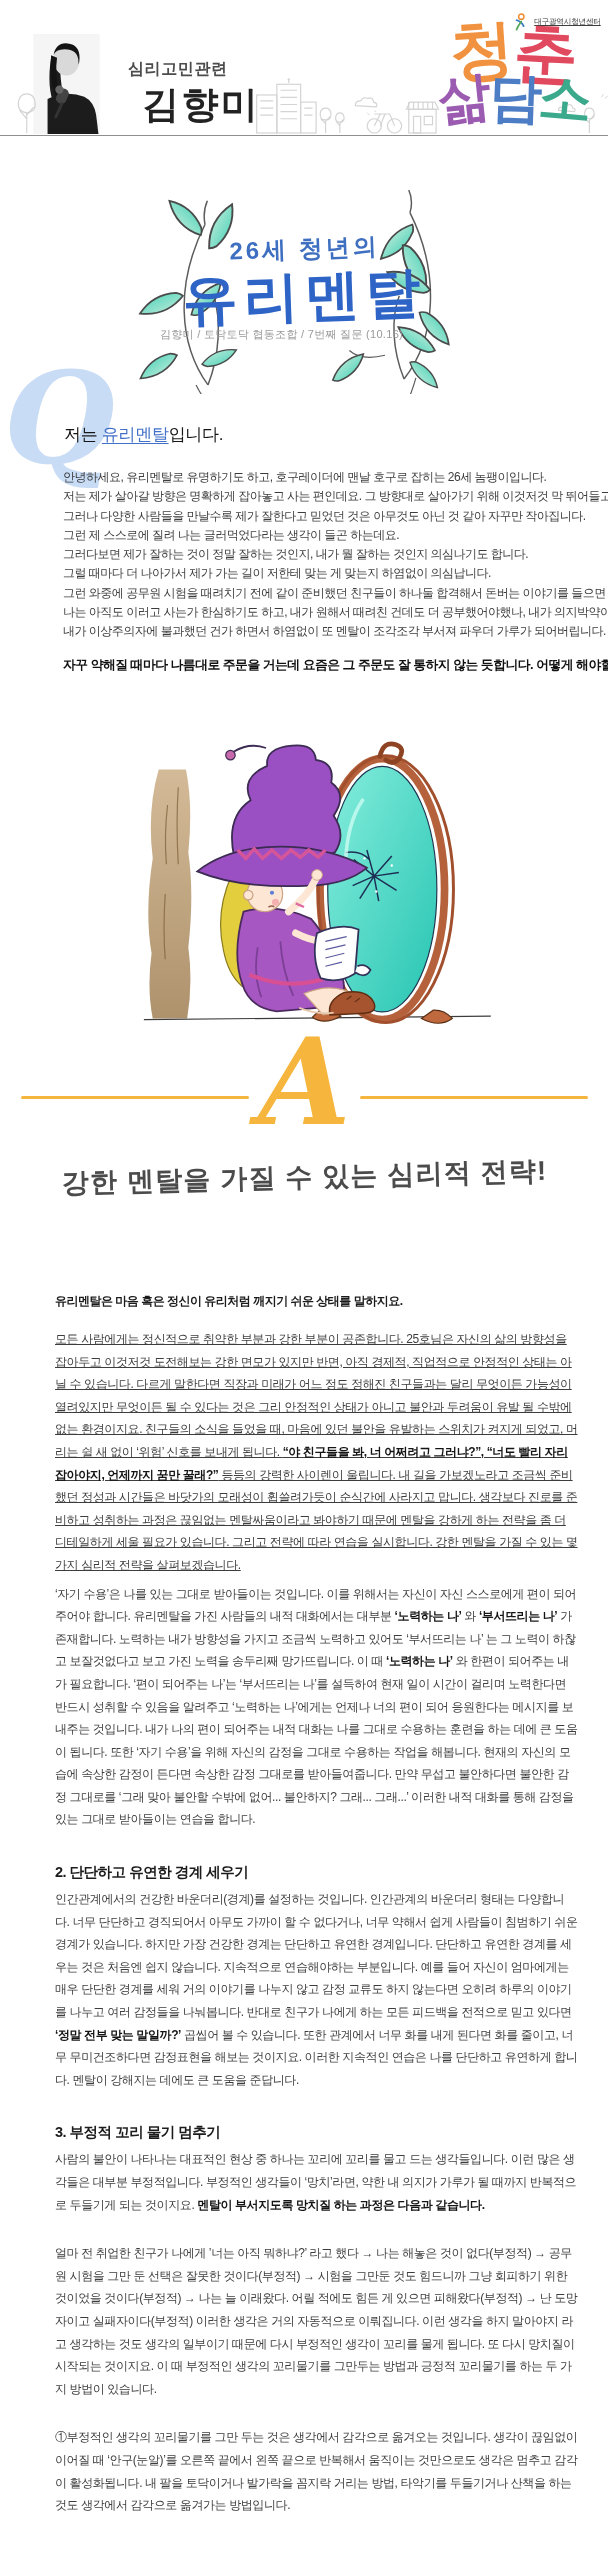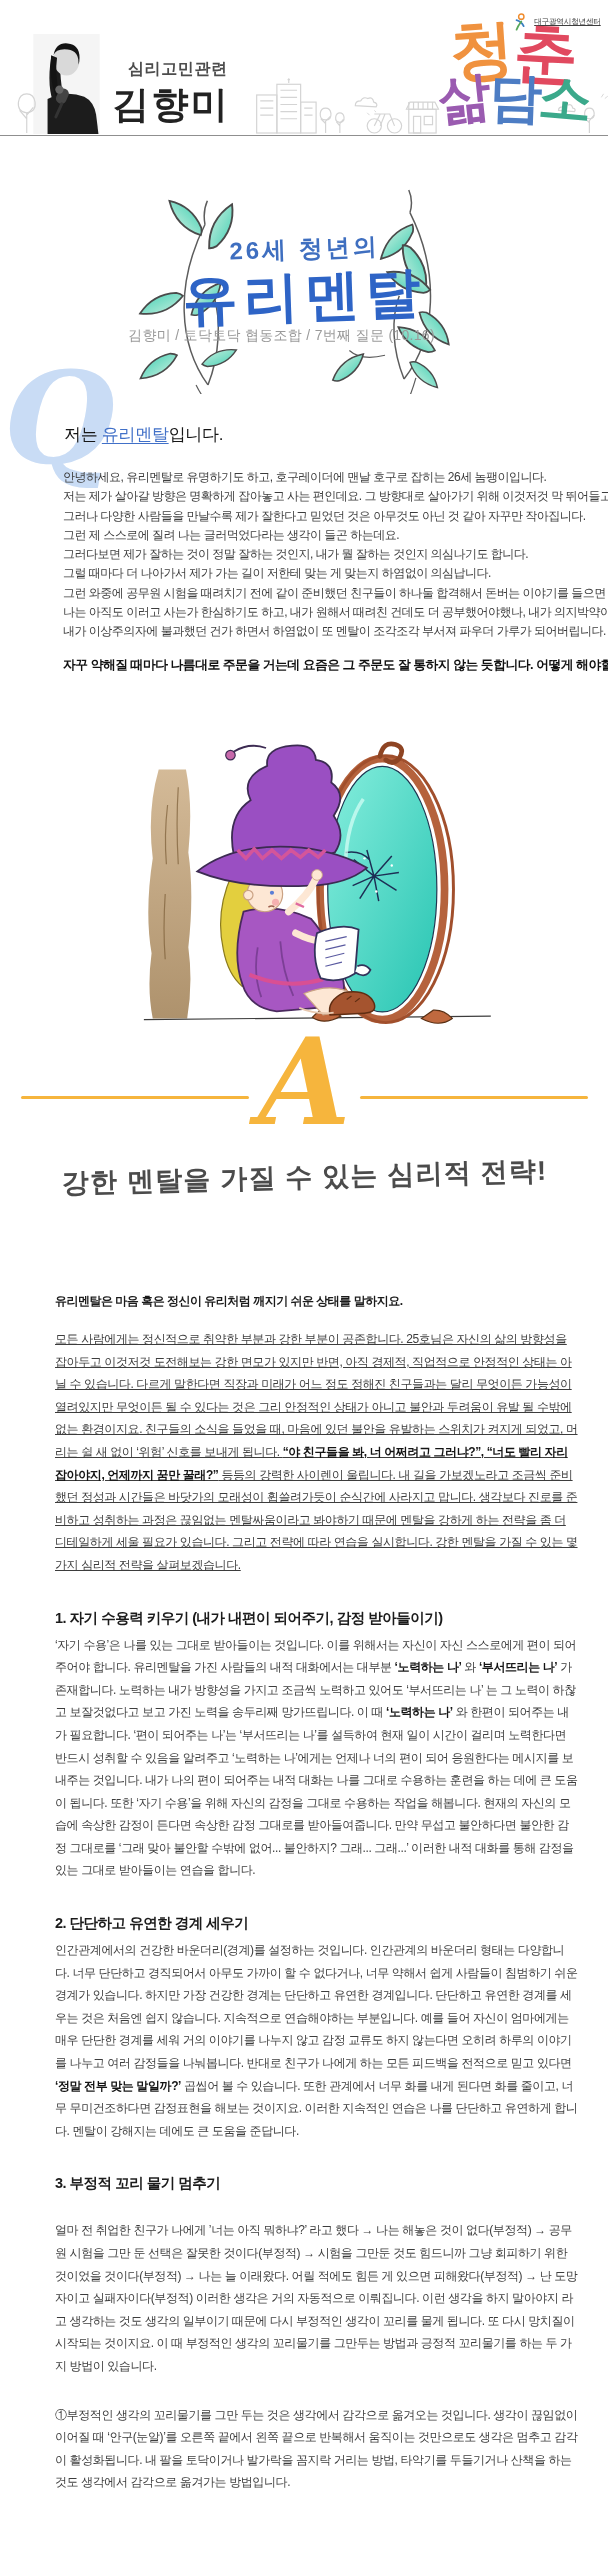--- a/index.html
+++ b/index.html
@@ -7,21 +7,21 @@
         font-family:"Liberation Sans",sans-serif;color:#3e3e3e;}
 
   
   .header{position:absolute;top:0;left:0;width:609px;height:135px;background:#fff;
           border-bottom:1.2px solid #8f8f8f;z-index:5;}
   .org-badge{position:absolute;top:13px;right:8.3px;display:flex;align-items:center;gap:6px;text-decoration:underline;}
   .org-badge .txt{font-size:7.7px;color:#3a3a3a;letter-spacing:-0.3px;}
   .photo{position:absolute;left:33px;top:34px;width:67px;height:100px;}
   .cat-label{position:absolute;left:128px;top:59px;font-size:16px;color:#4c4c4c;
              font-weight:600;letter-spacing:0.6px;}
-  .counselor{position:absolute;left:112px;top:80px;font-size:37px;color:#222;
+  .counselor{position:absolute;left:142px;top:80px;font-size:37px;color:#222;
              font-weight:800;letter-spacing:2.4px;}
   .skyline{position:absolute;left:0;top:71px;width:609px;height:64px;}
   .logo{position:absolute;right:6px;top:24px;width:178px;text-align:center;line-height:.82;z-index:6;}
   .logo .row1{font-size:64px;font-weight:800;}
   .logo .row2{font-size:53px;font-weight:800;letter-spacing:-2.4px;}
   .logo span{display:inline-block;}
   .lg-cheong{color:#F0923F;transform:rotate(-4deg);}
   .lg-chun{color:#E1495F;transform:rotate(3deg) translateY(3.6px);}
   .lg-salm{color:#9A5BB0;transform:rotate(-6deg);}
   .lg-dam{color:#4D7DC4;transform:rotate(2deg);}
@@ -29,21 +29,21 @@
 
   
   .wreath{position:absolute;left:0;top:159px;width:609px;height:235px;}
   .title-top{position:absolute;left:0;top:233px;width:609px;text-align:center;
              font-size:24px;font-weight:700;color:#3f6fc0;letter-spacing:3px;
              transform:rotate(-2deg);}
   .title-main{position:absolute;left:0;top:260px;width:609px;text-align:center;
               font-size:55px;font-weight:800;color:#2e64c6;letter-spacing:6px;
               transform:rotate(-2deg);}
   .byline{position:absolute;left:0;top:327px;width:563px;text-align:center;
-          font-size:14px;color:#9a9a9a;letter-spacing:0.3px;}
+          font-size:11px;color:#9a9a9a;letter-spacing:0.3px;}
 
   
   .q-letter{position:absolute;left:3.6px;top:354px;font-family:"DejaVu Serif",serif;
             font-style:italic;font-weight:700;font-size:128px;line-height:1;
             color:#c9dcf5;z-index:1;}
   .q-heading{position:absolute;left:64px;top:423px;font-size:17px;font-weight:400;
              color:#161616;z-index:2;letter-spacing:-0.3px;}
   .q-heading .hl{color:#4170c8;text-decoration:underline;text-underline-offset:3px;}
   .q-body{position:absolute;left:63px;top:468px;width:523px;z-index:2;}
   .q-body .ln{font-size:12px;line-height:19.3px;color:#3c3c3c;letter-spacing:-0.5px;white-space:nowrap;}
@@ -281,26 +281,26 @@
 
   <div class="a-letter">A</div>
   <div class="a-line left"></div>
   <div class="a-line right"></div>
   <div class="strategy-title">강한 멘탈을 가질 수 있는 심리적 전략!</div>
 
   <div class="answer">
     <div class="intro-heading">유리멘탈은 마음 혹은 정신이 유리처럼 깨지기 쉬운 상태를 말하지요.</div>
     <div class="para"><span>모든 사람에게는 정신적으로 취약한 부분과 강한 부분이 공존합니다. 25호님은 자신의 삶의 방향성을 잡아두고 이것저것 도전해보는 강한 면모가 있지만 반면, 아직 경제적, 직업적으로 안정적인 상태는 아닐 수 있습니다. 다르게 말한다면 직장과 미래가 어느 정도 정해진 친구들과는 달리 무엇이든 가능성이 열려있지만 무엇이든 될 수 있다는 것은 그리 안정적인 상태가 아니고 불안과 두려움이 유발 될 수밖에 없는 환경이지요. 친구들의 소식을 들었을 때, 마음에 있던 불안을 유발하는 스위치가 켜지게 되었고, 머리는 쉴 새 없이 ‘위험’ 신호를 보내게 됩니다. </span><span class="b">“야 친구들을 봐, 너 어쩌려고 그러냐?”, “너도 빨리 자리 잡아야지, 언제까지 꿈만 꿀래?”</span><span> 등등의 강력한 사이렌이 울립니다. 내 길을 가보겠노라고 조금씩 준비했던 정성과 시간들은 바닷가의 모래성이 휩쓸려가듯이 순식간에 사라지고 맙니다. 생각보다 진로를 준비하고 성취하는 과정은 끊임없는 멘탈싸움이라고 봐야하기 때문에 멘탈을 강하게 하는 전략을 좀 더 디테일하게 세울 필요가 있습니다. 그리고 전략에 따라 연습을 실시합니다. 강한 멘탈을 가질 수 있는 몇 가지 심리적 전략을 살펴보겠습니다.</span></div>
 
-    <div class="sec-heading">1. 자기 수용력 키우기 (내가 내편이 되어주기, 감정 받아들이기)</div>
     <div class="sec-para"><span>‘자기 수용’은 나를 있는 그대로 받아들이는 것입니다. 이를 위해서는 자신이 자신 스스로에게 편이 되어주어야 합니다. 유리멘탈을 가진 사람들의 내적 대화에서는 대부분 </span><span class="b">‘노력하는 나’</span><span> 와 </span><span class="b">‘부서뜨리는 나’</span><span> 가 존재합니다. 노력하는 내가 방향성을 가지고 조금씩 노력하고 있어도 ‘부서뜨리는 나’ 는 그 노력이 하찮고 보잘것없다고 보고 가진 노력을 송두리째 망가뜨립니다. 이 때 </span><span class="b">‘노력하는 나’</span><span> 와 한편이 되어주는 내가 필요합니다. ‘편이 되어주는 나’는 ‘부서뜨리는 나’를 설득하여 현재 일이 시간이 걸리며 노력한다면 반드시 성취할 수 있음을 알려주고 ‘노력하는 나’에게는 언제나 너의 편이 되어 응원한다는 메시지를 보내주는 것입니다. 내가 나의 편이 되어주는 내적 대화는 나를 그대로 수용하는 훈련을 하는 데에 큰 도움이 됩니다. 또한 ‘자기 수용’을 위해 자신의 감정을 그대로 수용하는 작업을 해봅니다. 현재의 자신의 모습에 속상한 감정이 든다면 속상한 감정 그대로를 받아들여줍니다. 만약 무섭고 불안하다면 불안한 감정 그대로를 ‘그래 맞아 불안할 수밖에 없어... 불안하지? 그래... 그래...’ 이러한 내적 대화를 통해 감정을 있는 그대로 받아들이는 연습을 합니다.</span></div>
 
     <div class="sec-heading">2. 단단하고 유연한 경계 세우기</div>
     <div class="sec-para"><span>인간관계에서의 건강한 바운더리(경계)를 설정하는 것입니다. 인간관계의 바운더리 형태는 다양합니다. 너무 단단하고 경직되어서 아무도 가까이 할 수 없다거나, 너무 약해서 쉽게 사람들이 침범하기 쉬운 경계가 있습니다. 하지만 가장 건강한 경계는 단단하고 유연한 경계입니다. 단단하고 유연한 경계를 세우는 것은 처음엔 쉽지 않습니다. 지속적으로 연습해야하는 부분입니다. 예를 들어 자신이 엄마에게는 매우 단단한 경계를 세워 거의 이야기를 나누지 않고 감정 교류도 하지 않는다면 오히려 하루의 이야기를 나누고 여러 감정들을 나눠봅니다. 반대로 친구가 나에게 하는 모든 피드백을 전적으로 믿고 있다면 </span><span class="b">‘정말 전부 맞는 말일까?’</span><span> 곱씹어 볼 수 있습니다. 또한 관계에서 너무 화를 내게 된다면 화를 줄이고, 너무 무미건조하다면 감정표현을 해보는 것이지요. 이러한 지속적인 연습은 나를 단단하고 유연하게 합니다. 멘탈이 강해지는 데에도 큰 도움을 준답니다.</span></div>
 
     <div class="sec-heading">3. 부정적 꼬리 물기 멈추기</div>
+    <div class="sec-para"><span>사람의 불안이 나타나는 대표적인 현상 중 하나는 꼬리에 꼬리를 물고 드는 생각들입니다. 이런 많은 생각들은 대부분 부정적입니다. 부정적인 생각들이 ‘망치’라면, 약한 내 의지가 가루가 될 때까지 반복적으로 두들기게 되는 것이지요. </span><span class="b">멘탈이 부서지도록 망치질 하는 과정은 다음과 같습니다.</span></div>
     <div class="sec-para gap-para"><span>얼마 전 취업한 친구가 나에게 ’너는 아직 뭐하냐?’ 라고 했다 → 나는 해놓은 것이 없다(부정적) → 공무원 시험을 그만 둔 선택은 잘못한 것이다(부정적) → 시험을 그만둔 것도 힘드니까 그냥 회피하기 위한 것이었을 것이다(부정적) → 나는 늘 이래왔다. 어릴 적에도 힘든 게 있으면 피해왔다(부정적) → 난 도망자이고 실패자이다(부정적) 이러한 생각은 거의 자동적으로 이뤄집니다. 이런 생각을 하지 말아야지 라고 생각하는 것도 생각의 일부이기 때문에 다시 부정적인 생각이 꼬리를 물게 됩니다. 또 다시 망치질이 시작되는 것이지요. 이 때 부정적인 생각의 꼬리물기를 그만두는 방법과 긍정적 꼬리물기를 하는 두 가지 방법이 있습니다.</span></div>
     <div class="sec-para gap-para"><span>①부정적인 생각의 꼬리물기를 그만 두는 것은 생각에서 감각으로 옮겨오는 것입니다. 생각이 끊임없이 이어질 때 ‘안구(눈알)’를 오른쪽 끝에서 왼쪽 끝으로 반복해서 움직이는 것만으로도 생각은 멈추고 감각이 활성화됩니다. 내 팔을 토닥이거나 발가락을 꼼지락 거리는 방법, 타악기를 두들기거나 산책을 하는 것도 생각에서 감각으로 옮겨가는 방법입니다.</span></div>
 
   </div>
 
 </div>
 
 
 </body></html>

